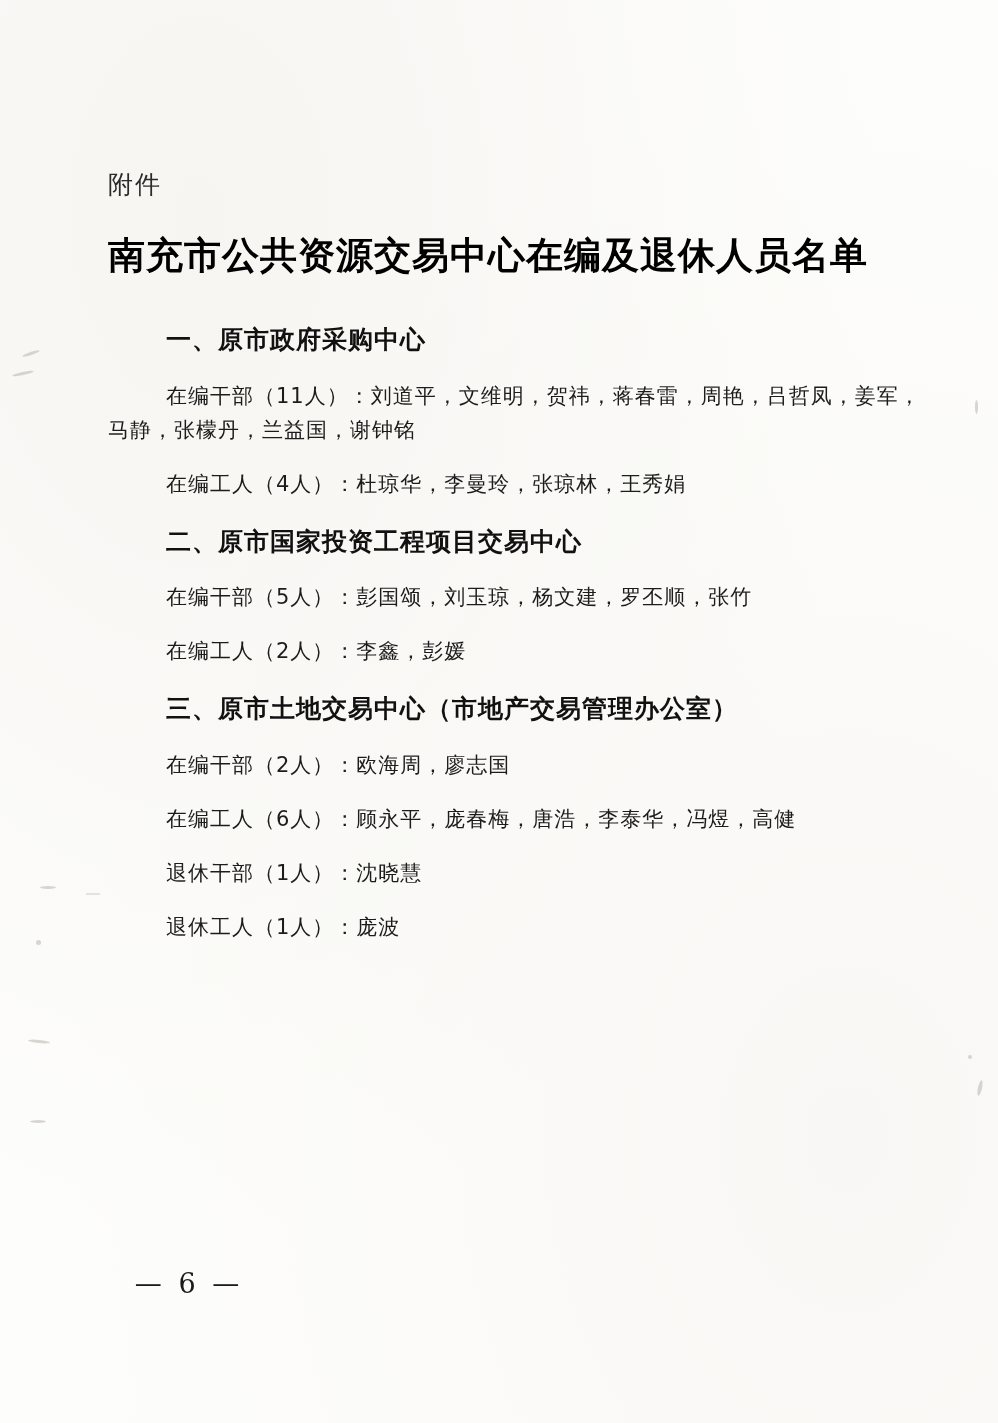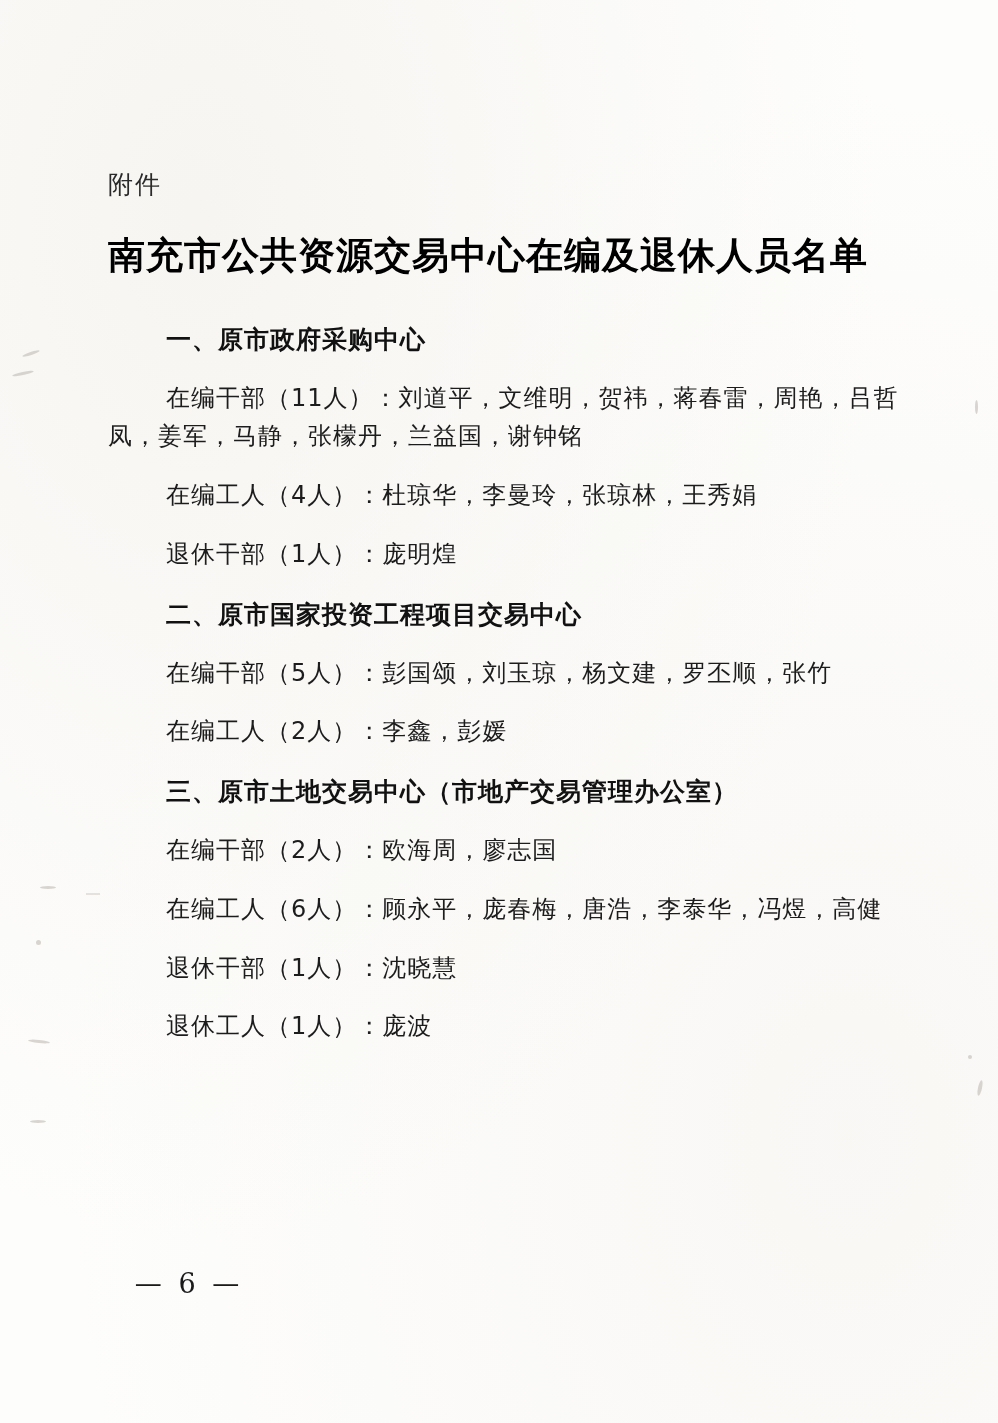--- a/index.html
+++ b/index.html
@@ -59,21 +59,21 @@
     font-weight: bold;
     letter-spacing: 1px;
     margin: 22px 0 0 0;
     padding-left: 58px;
     color: #111;
     font-family: "DejaVu Sans", "Liberation Sans", sans-serif;
     line-height: 1.5;
   }
 
   .para {
-    font-size: 24px;
+    font-size: 21px;
     letter-spacing: 1px;
     margin: 20px 0 0 0;
     padding-left: 58px;
     text-indent: 0;
     line-height: 1.62;
     color: #1c1c1c;
     font-family: "DejaVu Sans", "Liberation Sans", sans-serif;
   }
   
   .para.wrap {
@@ -130,21 +130,20 @@
 
     <div class="attachment-label">附件</div>
 
     <div class="doc-title">南充市公共资源交易中心在编及退休人员名单</div>
 
     <div class="body-block">
 
       <div class="section-heading">一、原市政府采购中心</div>
       <div class="para wrap">在编干部（11人）：刘道平，文维明，贺祎，蒋春雷，周艳，吕哲凤，姜军，马静，张檬丹，兰益国，谢钟铭</div>
       <div class="para">在编工人（4人）：杜琼华，李曼玲，张琼林，王秀娟</div>
-      <div class="para">退休干部（1人）：庞明煌</div>
 
       <div class="section-heading">二、原市国家投资工程项目交易中心</div>
       <div class="para wrap">在编干部（5人）：彭国颂，刘玉琼，杨文建，罗丕顺，张竹</div>
       <div class="para">在编工人（2人）：李鑫，彭媛</div>
 
       <div class="section-heading">三、原市土地交易中心（市地产交易管理办公室）</div>
       <div class="para">在编干部（2人）：欧海周，廖志国</div>
       <div class="para wrap">在编工人（6人）：顾永平，庞春梅，唐浩，李泰华，冯煜，高健</div>
       <div class="para">退休干部（1人）：沈晓慧</div>
       <div class="para">退休工人（1人）：庞波</div>

